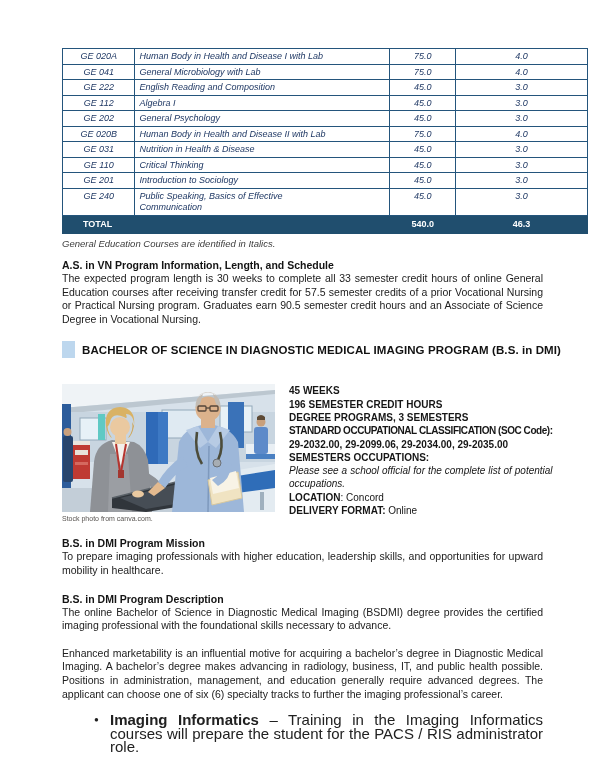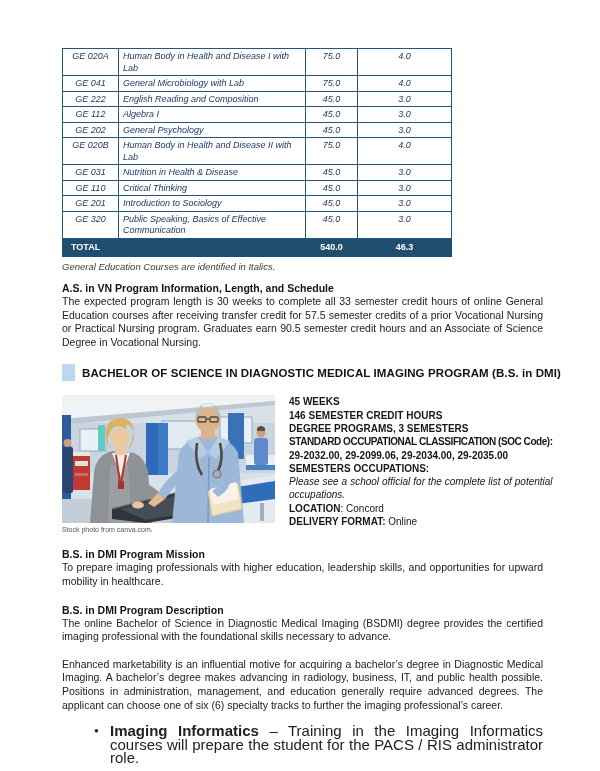--- a/index.html
+++ b/index.html
@@ -10,21 +10,21 @@
     margin: 0 auto;
     background: #ffffff;
     font-family: "Liberation Sans", sans-serif;
     color: #1f1f1f;
     overflow: hidden;
   }
   .content { padding: 48px 57px 0 62px; }
 
   
   table.courses {
-    width: 390px;
+    width: 526px;
     border-collapse: collapse;
     font-size: 9px;
     font-style: italic;
     color: #1F3864;
   }
   table.courses td {
     border: 1px solid #24557C;
     padding: 2px 4px 1px 4px;
     line-height: 11.5px;
     vertical-align: top;
@@ -35,21 +35,21 @@
   td.c-cred  { text-align: center; width: 120px; }
   tr.total-row td {
     background: #204E6E;
     color: #ffffff;
     font-style: normal;
     font-weight: bold;
     border: 1px solid #204E6E;
     padding-top: 3px; padding-bottom: 3px;
   }
   tr.total-row td + td { border-left: 1px solid rgba(255,255,255,0.65); }
-  tr.total-row td.t-label { padding-left: 8px; }
+  tr.total-row td.t-label { padding-left: 20px; }
   tr.total-row td.t-num { text-align: center; font-weight: 600; }
 
   .note-italic {
     margin-top: 4px;
     font-size: 9.5px;
     font-style: italic;
     color: #3d3d3d;
   }
 
   
@@ -82,21 +82,21 @@
   .dmi-heading .txt {
     font-size: 11.5px;
     font-weight: bold;
     color: #121212;
     letter-spacing: 0.1px;
     white-space: nowrap;
   }
 
   
   .media-row {
-    margin-top: 14px;
+    margin-top: 26px;
     display: flex;
     gap: 14px;
   }
   .photo-col { width: 213px; flex: 0 0 auto; }
   .photo-frame { width: 213px; height: 128px; overflow: hidden; background: #d7e1ea; }
   .photo-caption {
     margin-top: 3px;
     font-size: 7px;
     color: #575350;
   }
@@ -208,21 +208,21 @@
           <td class="c-hours">45.0</td>
           <td class="c-cred">3.0</td>
         </tr>
         <tr>
           <td class="c-code">GE 201</td>
           <td class="c-title">Introduction to Sociology</td>
           <td class="c-hours">45.0</td>
           <td class="c-cred">3.0</td>
         </tr>
         <tr>
-          <td class="c-code">GE 320</td>
+          <td class="c-code">GE 240</td>
           <td class="c-title">
             <div>Public Speaking, Basics of Effective</div>
             <div>Communication</div>
           </td>
           <td class="c-hours">45.0</td>
           <td class="c-cred">3.0</td>
         </tr>
         <tr class="total-row">
           <td class="t-label" colspan="2">TOTAL</td>
           <td class="t-num">540.0</td>
@@ -323,21 +323,21 @@
             <path d="M120,72 Q104,84 96,98 L103,104 Q112,90 126,82 Z" fill="#9db7d9"></path>
             <path d="M96,98 L86,108 L92,112 L103,104 Z" fill="#e3ba8f"></path>
             <path d="M170,80 Q168,96 156,102 L150,96 Q160,90 162,78 Z" fill="#9db7d9"></path>
           </svg>
         </div>
         <div class="photo-caption">Stock photo from canva.com.</div>
       </div>
 
       <div class="facts">
         <div class="fb">45 WEEKS</div>
-        <div class="fb">146 SEMESTER CREDIT HOURS</div>
+        <div class="fb">196 SEMESTER CREDIT HOURS</div>
         <div class="fb">DEGREE PROGRAMS, 3 SEMESTERS</div>
         <div class="fb tight">STANDARD OCCUPATIONAL CLASSIFICATION (SOC Code):</div>
         <div class="fb">29-2032.00, 29-2099.06, 29-2034.00, 29-2035.00</div>
         <div class="fb">SEMESTERS OCCUPATIONS:</div>
         <div class="fi">Please see a school official for the complete list of potential occupations.</div>
         <div><span class="fb">LOCATION</span><span>: Concord</span></div>
         <div><span class="fb">DELIVERY FORMAT:</span> <span>Online</span></div>
       </div>
     </div>
 

